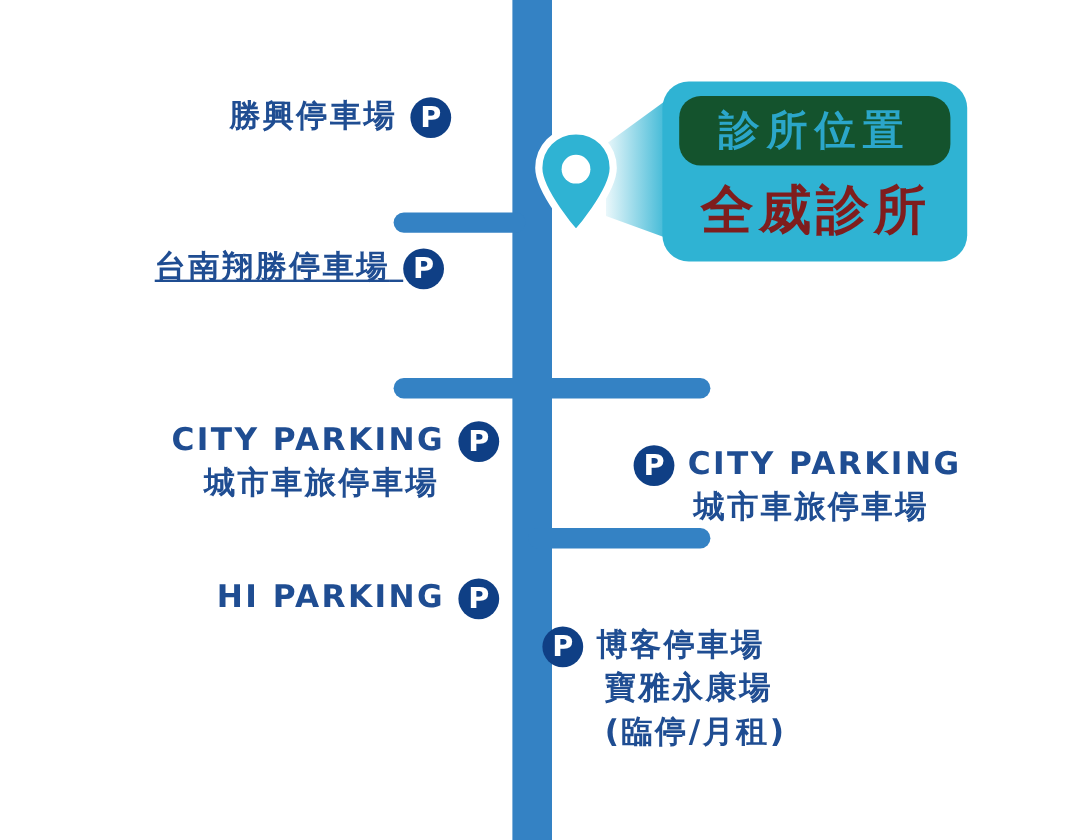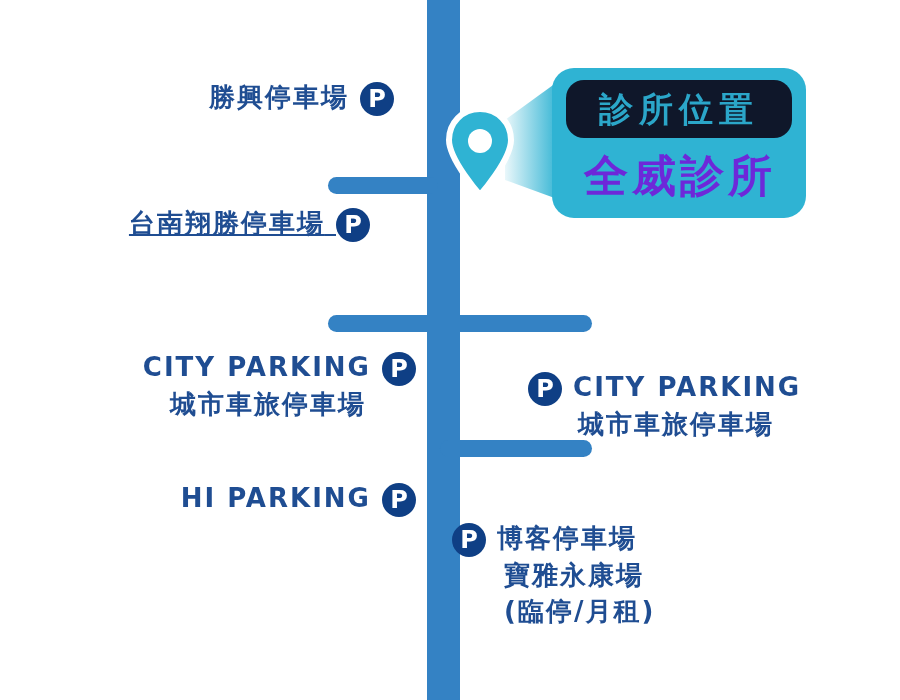--- a/index.html
+++ b/index.html
@@ -8,23 +8,23 @@
     .road { position:absolute; background:#3482c4; }
     .road.main { left:427px; top:0; width:33px; height:700px; }
     .road.h { height:17px; border-radius:9px; }
     .label { position:absolute; color:#1f4d92; font-size:26px; font-weight:bold; letter-spacing:2px; line-height:36px; white-space:nowrap; }
     .label .line { display:block; }
     .label.right-align { text-align:right; }
     .pin-badge { display:inline-block; width:34px; height:34px; border-radius:50%; background:#0f3f85;
                  color:#fff; font-family:"DejaVu Sans", sans-serif; font-weight:bold; font-size:24px;
                  text-align:center; line-height:34px; vertical-align:middle; letter-spacing:0; }
     .tag { position:absolute; left:552px; top:68px; width:254px; height:150px; background:#2fb3d3; border-radius:22px; }
-    .tag-sub { position:absolute; left:566px; top:80px; width:226px; height:58px; background:#0f172a; border-radius:18px;
+    .tag-sub { position:absolute; left:566px; top:80px; width:226px; height:58px; background:#14532d; border-radius:18px;
                color:#2ba6c9; font-size:34px; font-weight:bold; text-align:center; line-height:58px; letter-spacing:6px; }
-    .tag-title { position:absolute; left:560px; top:146px; width:240px; height:60px; color:#6d28d9; font-size:44px;
+    .tag-title { position:absolute; left:560px; top:146px; width:240px; height:60px; color:#7f1d1d; font-size:44px;
                  font-weight:bold; text-align:center; line-height:60px; letter-spacing:4px; }
     .beam { position:absolute; left:0; top:0; }
     .marker { position:absolute; left:445px; top:105px; }
   </style>
 </head>
 <body>
 
 <div class="road main"></div>
 <div class="road h" style="left:328px; top:177px; width:110px;"></div>
 <div class="road h" style="left:328px; top:315px; width:264px;"></div>
@@ -42,21 +42,21 @@
 
 <div class="tag"></div>
 <div class="tag-sub">診所位置</div>
 <div class="tag-title">全威診所</div>
 
 <svg class="marker" width="70" height="96" viewBox="0 0 70 96">
   <path d="M35 4 C17 4 4 18 4 35 C4 55 35 90 35 90 C35 90 66 55 66 35 C66 18 53 4 35 4 Z" fill="#2fb3d3" stroke="#ffffff" stroke-width="6"></path>
   <circle cx="35" cy="36" r="12" fill="#ffffff"></circle>
 </svg>
 
-<div class="label right-align" style="right:506px; top:79px;">
+<div class="label right-align" style="right:524px; top:79px;">
   <span class="line"><span>勝興停車場</span> <span class="pin-badge">P</span></span>
 </div>
 
 <div class="label right-align" style="right:530px; top:205px;text-decoration:underline;">
   <span class="line"><span>台南翔勝停車場</span> <span class="pin-badge">P</span></span>
 </div>
 
 <div class="label right-align" style="right:484px; top:349px;">
   <span class="line"><span>CITY PARKING</span> <span class="pin-badge">P</span></span>
   <span class="line" style="padding-right:50px;">城市車旅停車場</span>

